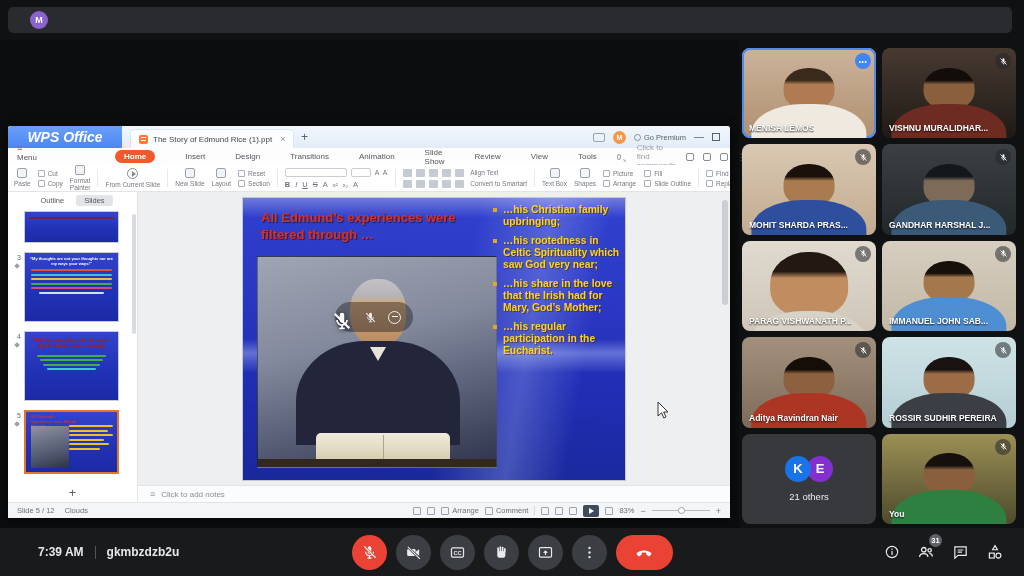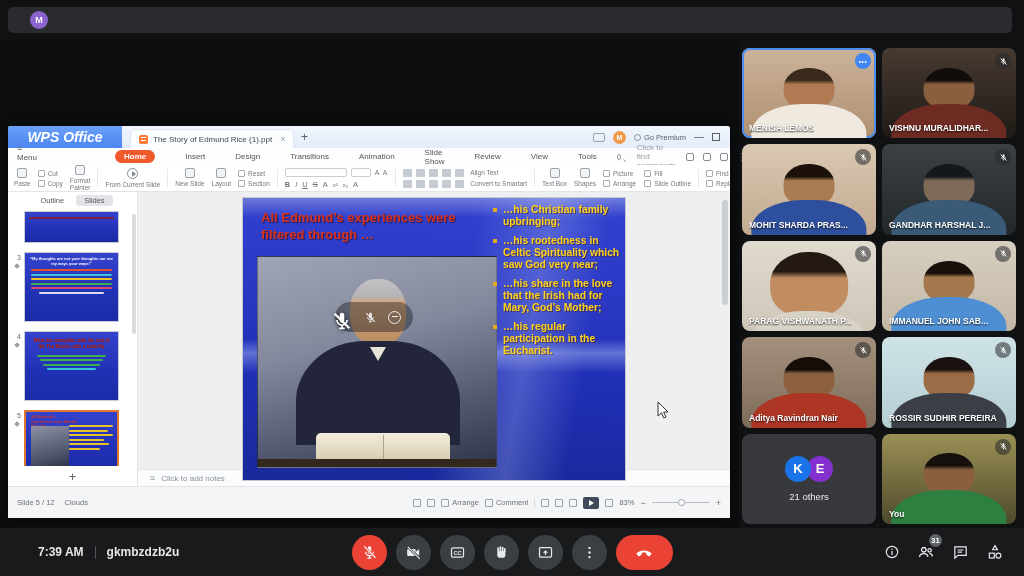--- a/index.html
+++ b/index.html
@@ -117,21 +117,21 @@
   .bullets li::before { content:""; position:absolute; left:0; top:4px; width:4px; height:4px; background:#e2a81e; }
 
   .float-pill { position:absolute; left:92px; top:104px; width:78px; height:30px; border-radius:15px; background:rgba(22,25,30,.42); display:flex; align-items:center; justify-content:flex-end; gap:11px; padding-right:12px; }
   .pill-minus { width:13px; height:13px; border:1.4px solid #eef0f2; border-radius:50%; position:relative; flex:none; }
   .pill-minus::after { content:""; position:absolute; left:2.5px; top:4.6px; width:6px; height:1.4px; background:#eef0f2; }
   .cursor-mic { position:absolute; left:88px; top:112px; filter:drop-shadow(0 1px 2px rgba(0,0,0,.7)); }
 
   .notes { height:17px; border-top:1px solid #e3e4e6; background:#fbfcfd; display:flex; align-items:center; gap:6px; padding-left:12px; font-size:8px; color:#8a8f94; flex:none; }
   .notes-ico { color:#9ba0a5; font-size:9px; }
 
-  .statusbar { height:32px; background:#f4f5f7; border-top:1px solid #e3e4e6; display:flex; align-items:center; font-size:7.5px; color:#6d7277; padding:0 9px; gap:10px; flex:none; }
+  .statusbar { height:16px; background:#f4f5f7; border-top:1px solid #e3e4e6; display:flex; align-items:center; font-size:7.5px; color:#6d7277; padding:0 9px; gap:10px; flex:none; }
   .sb-right { margin-left:auto; display:flex; align-items:center; gap:6px; }
   .sbx { width:8px; height:8px; border:1px solid #9aa1a9; border-radius:1px; }
   .sb-item { display:flex; align-items:center; gap:3px; }
   .ssep { width:1px; height:9px; background:#d7d9dc; }
   .playbtn { width:16px; height:12px; background:#3f4a5a; border-radius:2px; position:relative; }
   .playbtn::after { content:""; position:absolute; left:6px; top:3px; border-left:5px solid #fff; border-top:3px solid transparent; border-bottom:3px solid transparent; }
   .ztrack { width:58px; height:1px; background:#b9bdc2; position:relative; }
   .zthumb { position:absolute; left:26px; top:-3px; width:7px; height:7px; border:1px solid #9aa1a9; border-radius:50%; background:#fff; }
   .zsign { font-size:9px; color:#6d7277; }
 

